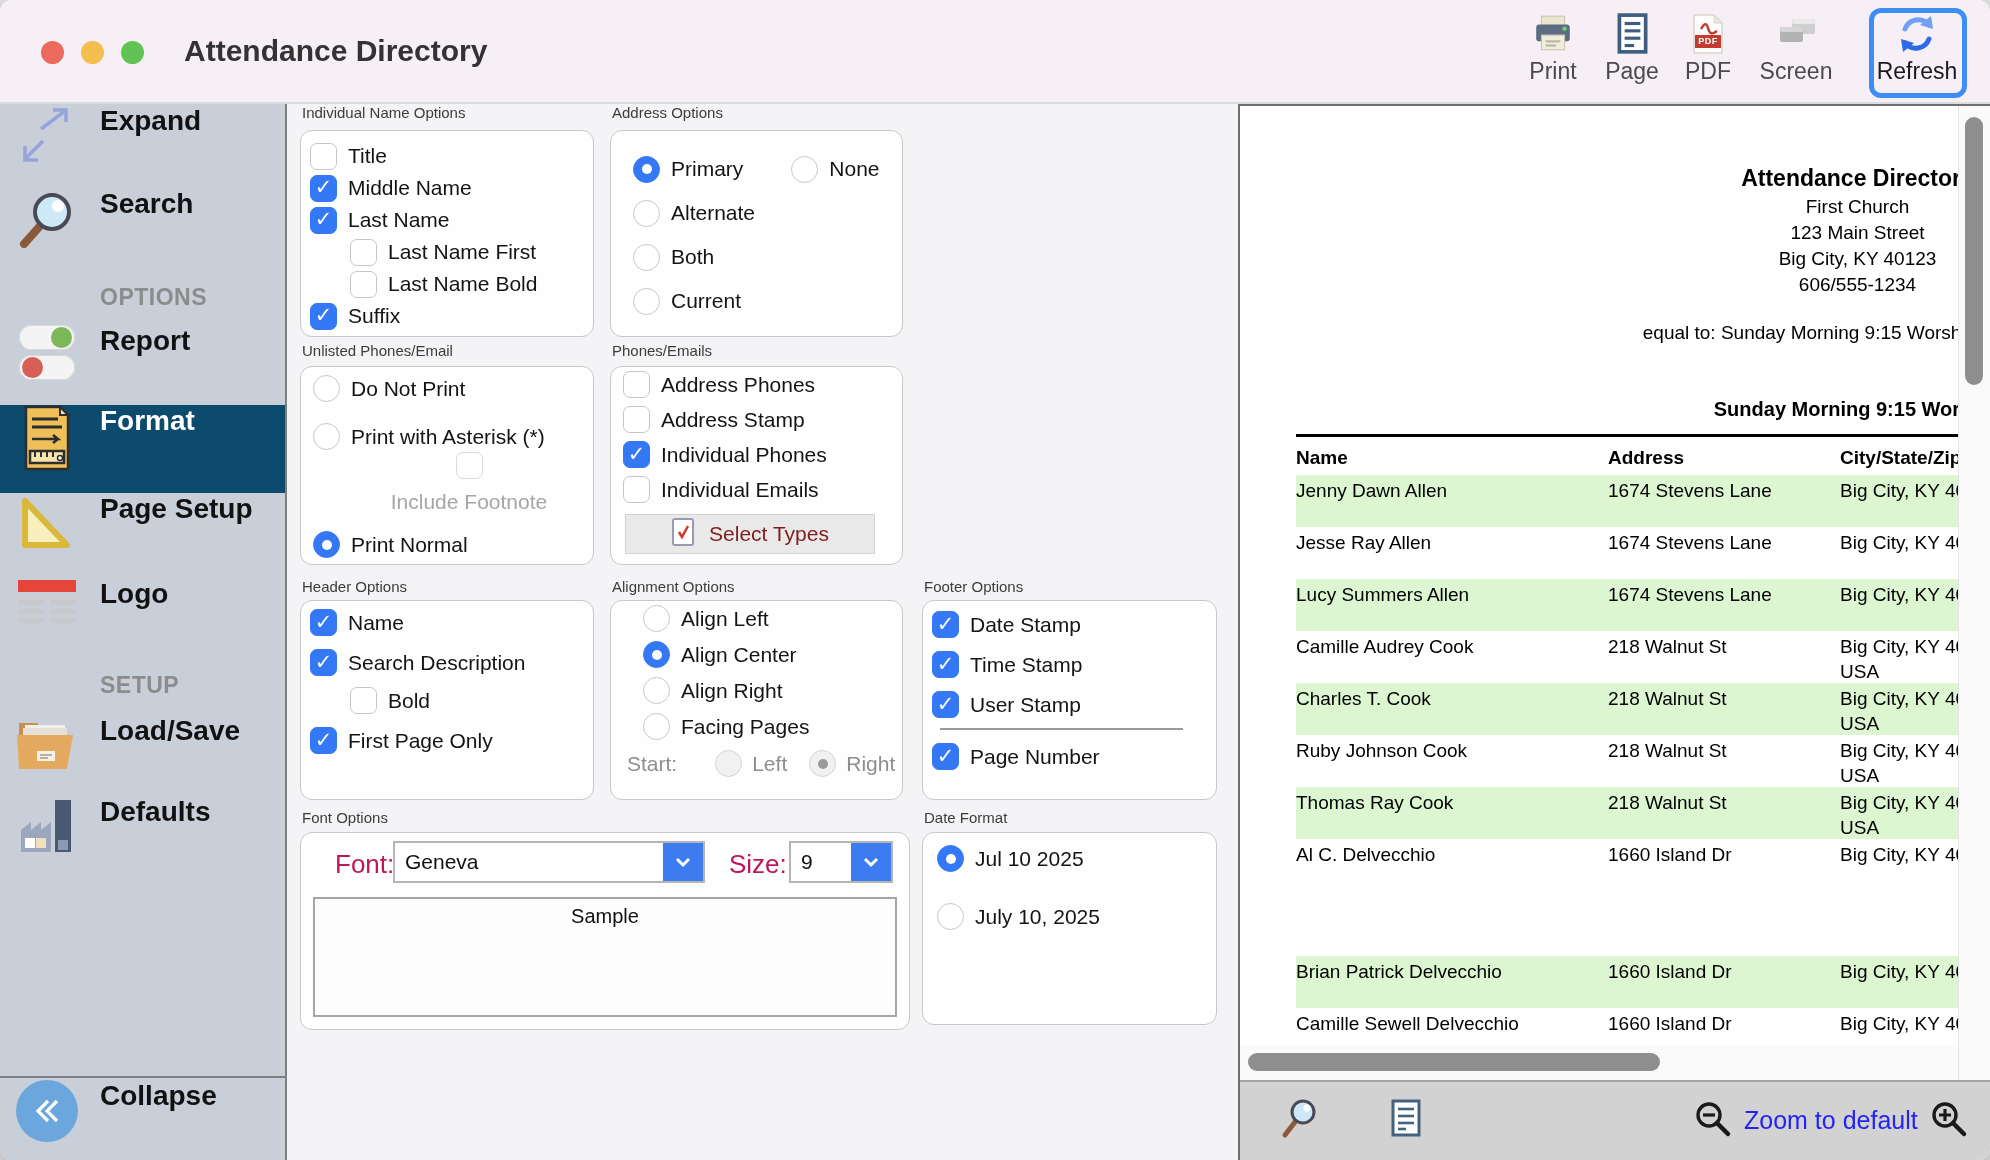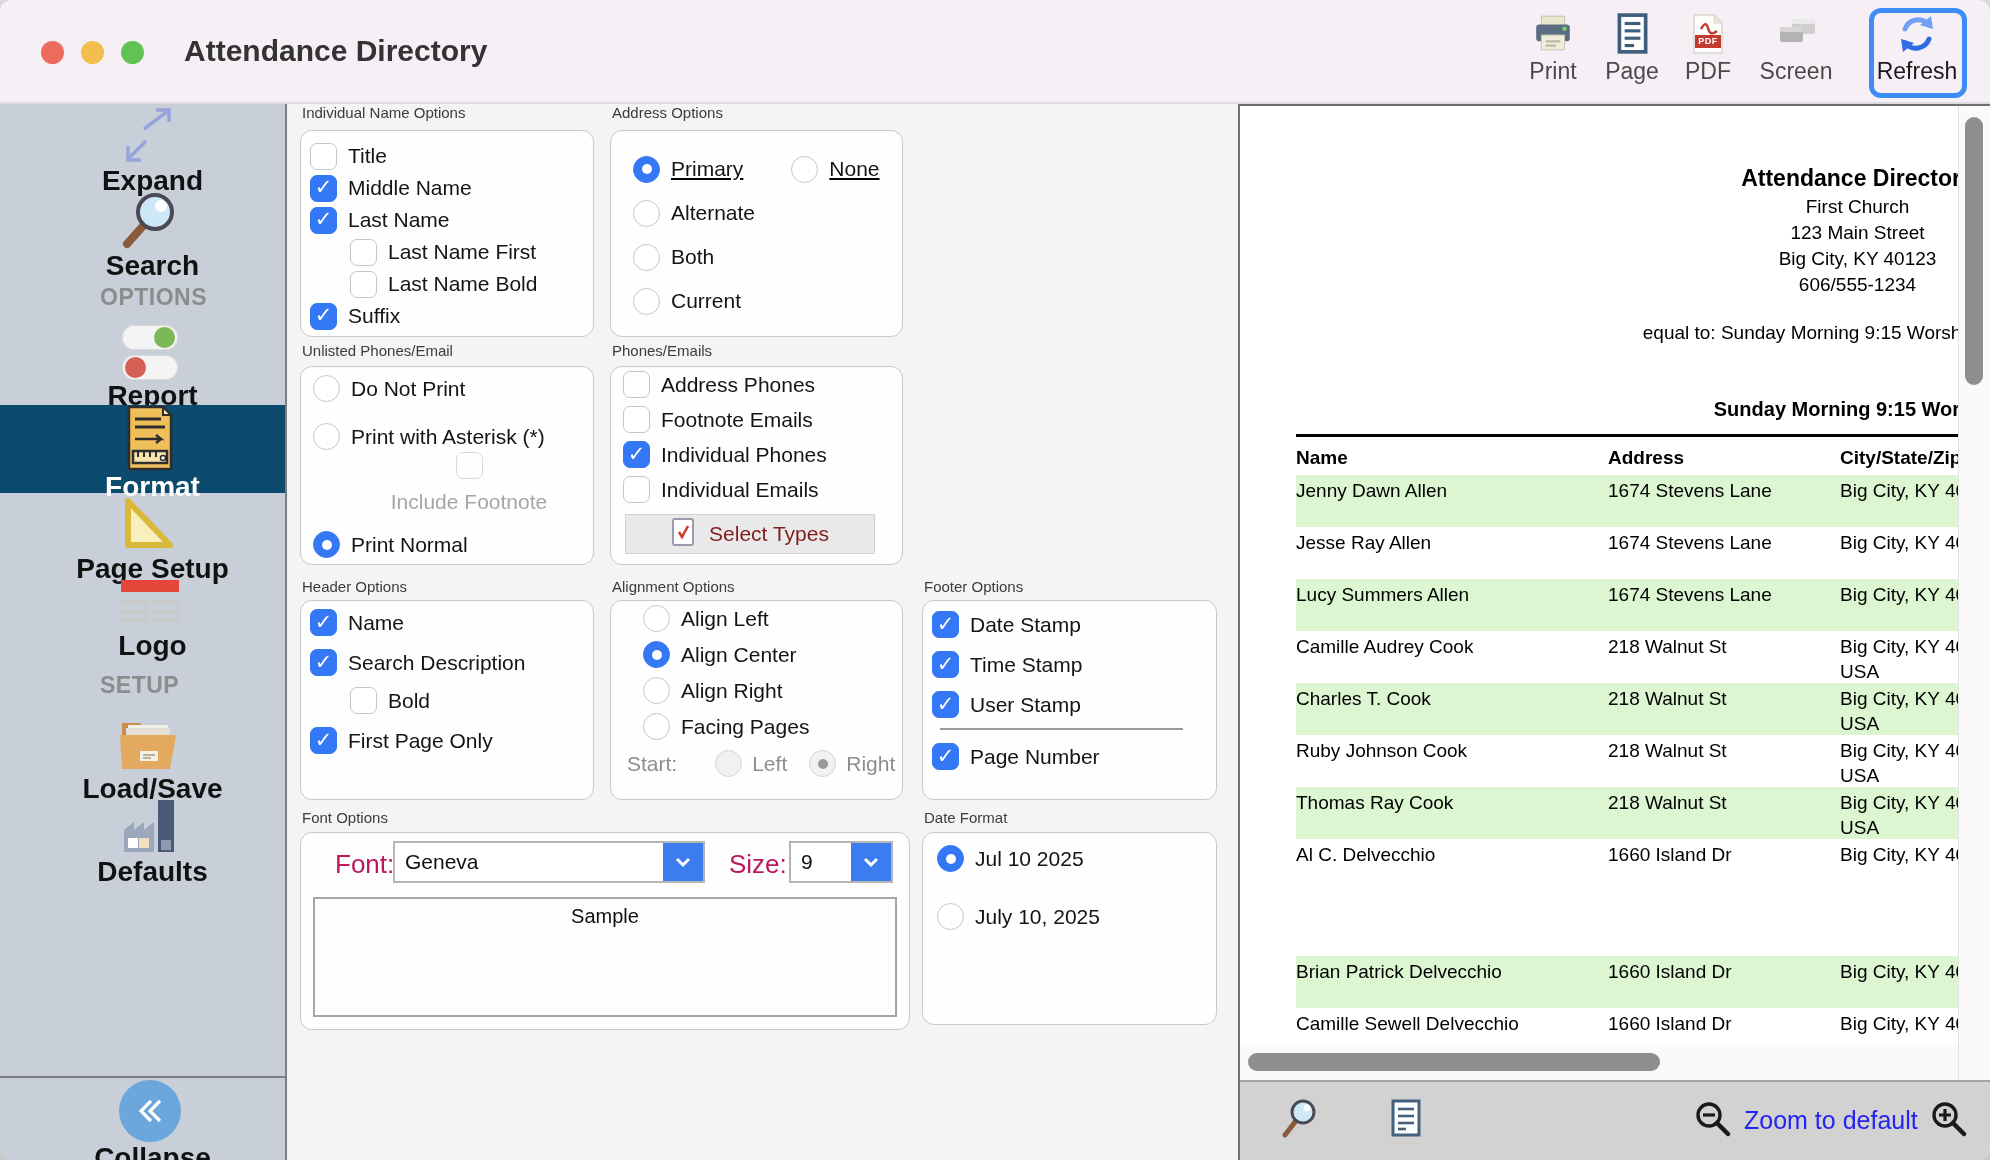--- a/index.html
+++ b/index.html
@@ -19,21 +19,21 @@
   .titem { position:absolute; top:12px; width:90px; text-align:center; cursor:default; }
   .titem .ticon { height:44px; display:flex; align-items:center; justify-content:center; }
   .titem .tlabel { font-size:23px; color:#4a4a4a; margin-top:2px; }
   .refresh-highlight { position:absolute; left:1869px; top:8px; width:98px; height:90px;
     border:5px solid #3E8DF6; border-radius:12px; }
   .pdf-badge { position:absolute; left:3px; top:21px; width:26px; height:13px; background:#C23B2E; color:#fff;
     font-size:9px; font-weight:bold; text-align:center; line-height:13px; letter-spacing:.5px; }
   
   .sidebar { position:absolute; left:0; top:104px; width:287px; height:1056px;
     background:#C9CFD9; border-right:2px solid #7E7E7E; }
-  .sitem { position:absolute; left:0; width:100%; height:84px; display:flex; align-items:center; cursor:default;flex-direction:column; }
+  .sitem { position:absolute; left:0; width:100%; height:84px; display:flex; align-items:flex-start; cursor:default; }
   .sitem .sicon { width:66px; margin-left:14px; display:flex; justify-content:center; }
   .sitem .slabel { margin-left:20px; font-size:28px; font-weight:bold; color:#111; }
   .sitem.selected { background:#0c4a6e; }
   .sitem.selected .slabel { color:#fff; }
   .ssection { position:absolute; left:100px; font-size:23px; font-weight:bold; color:#8C8C8C; letter-spacing:.5px; }
   .sdivider { position:absolute; left:0; top:972px; width:100%; height:2px; background:#7E7E7E; }
   .collapse-circle { width:62px; height:62px; border-radius:50%; background:#6BA7DC; display:flex; align-items:center; justify-content:center; }
   
   .toggles { display:flex; flex-direction:column; gap:5px; }
   .pill { width:56px; height:25px; border-radius:13px; background:#F4F4F4; position:relative; box-shadow:inset 0 0 0 1px #d8d8d8; }
@@ -327,21 +327,21 @@
           <span class="lbl">Last Name Bold</span>
       </div>
       <div class="opt" style="height:32px;">
         <span class="cb on"></span>
           <span class="lbl">Suffix</span>
       </div>
     </div>
 
     <div class="glabel" style="left:323px; top:0px;">Address Options</div>
     <div class="gbox" style="left:321px; top:26px; width:293px; height:207px; padding:16px 0 0 22px;">
-      <div style="display:flex; height:44px;text-decoration:underline;">
+      <div style="display:flex; height:44px;">
         <div class="opt">
           <span class="rd on"></span>
             <span class="lbl">Primary</span>
         </div>
         <div class="opt" style="margin-left:48px;">
           <span class="rd"></span>
             <span class="lbl">None</span>
         </div>
       </div>
       <div class="opt" style="height:44px;">
@@ -379,21 +379,21 @@
     </div>
 
     <div class="glabel" style="left:323px; top:238px;">Phones/Emails</div>
     <div class="gbox" style="left:321px; top:262px; width:293px; height:199px; padding:4px 0 0 12px;">
       <div class="opt">
         <span class="cb"></span>
           <span class="lbl">Address Phones</span>
       </div>
       <div class="opt" style="margin-top:8px;">
         <span class="cb"></span>
-          <span class="lbl">Footnote Emails</span>
+          <span class="lbl">Address Stamp</span>
       </div>
       <div class="opt" style="margin-top:8px;">
         <span class="cb on"></span>
           <span class="lbl">Individual Phones</span>
       </div>
       <div class="opt" style="margin-top:8px;">
         <span class="cb"></span>
           <span class="lbl">Individual Emails</span>
       </div>
       <div class="btn-select" style="left:14px; top:147px; width:250px; height:40px;">

